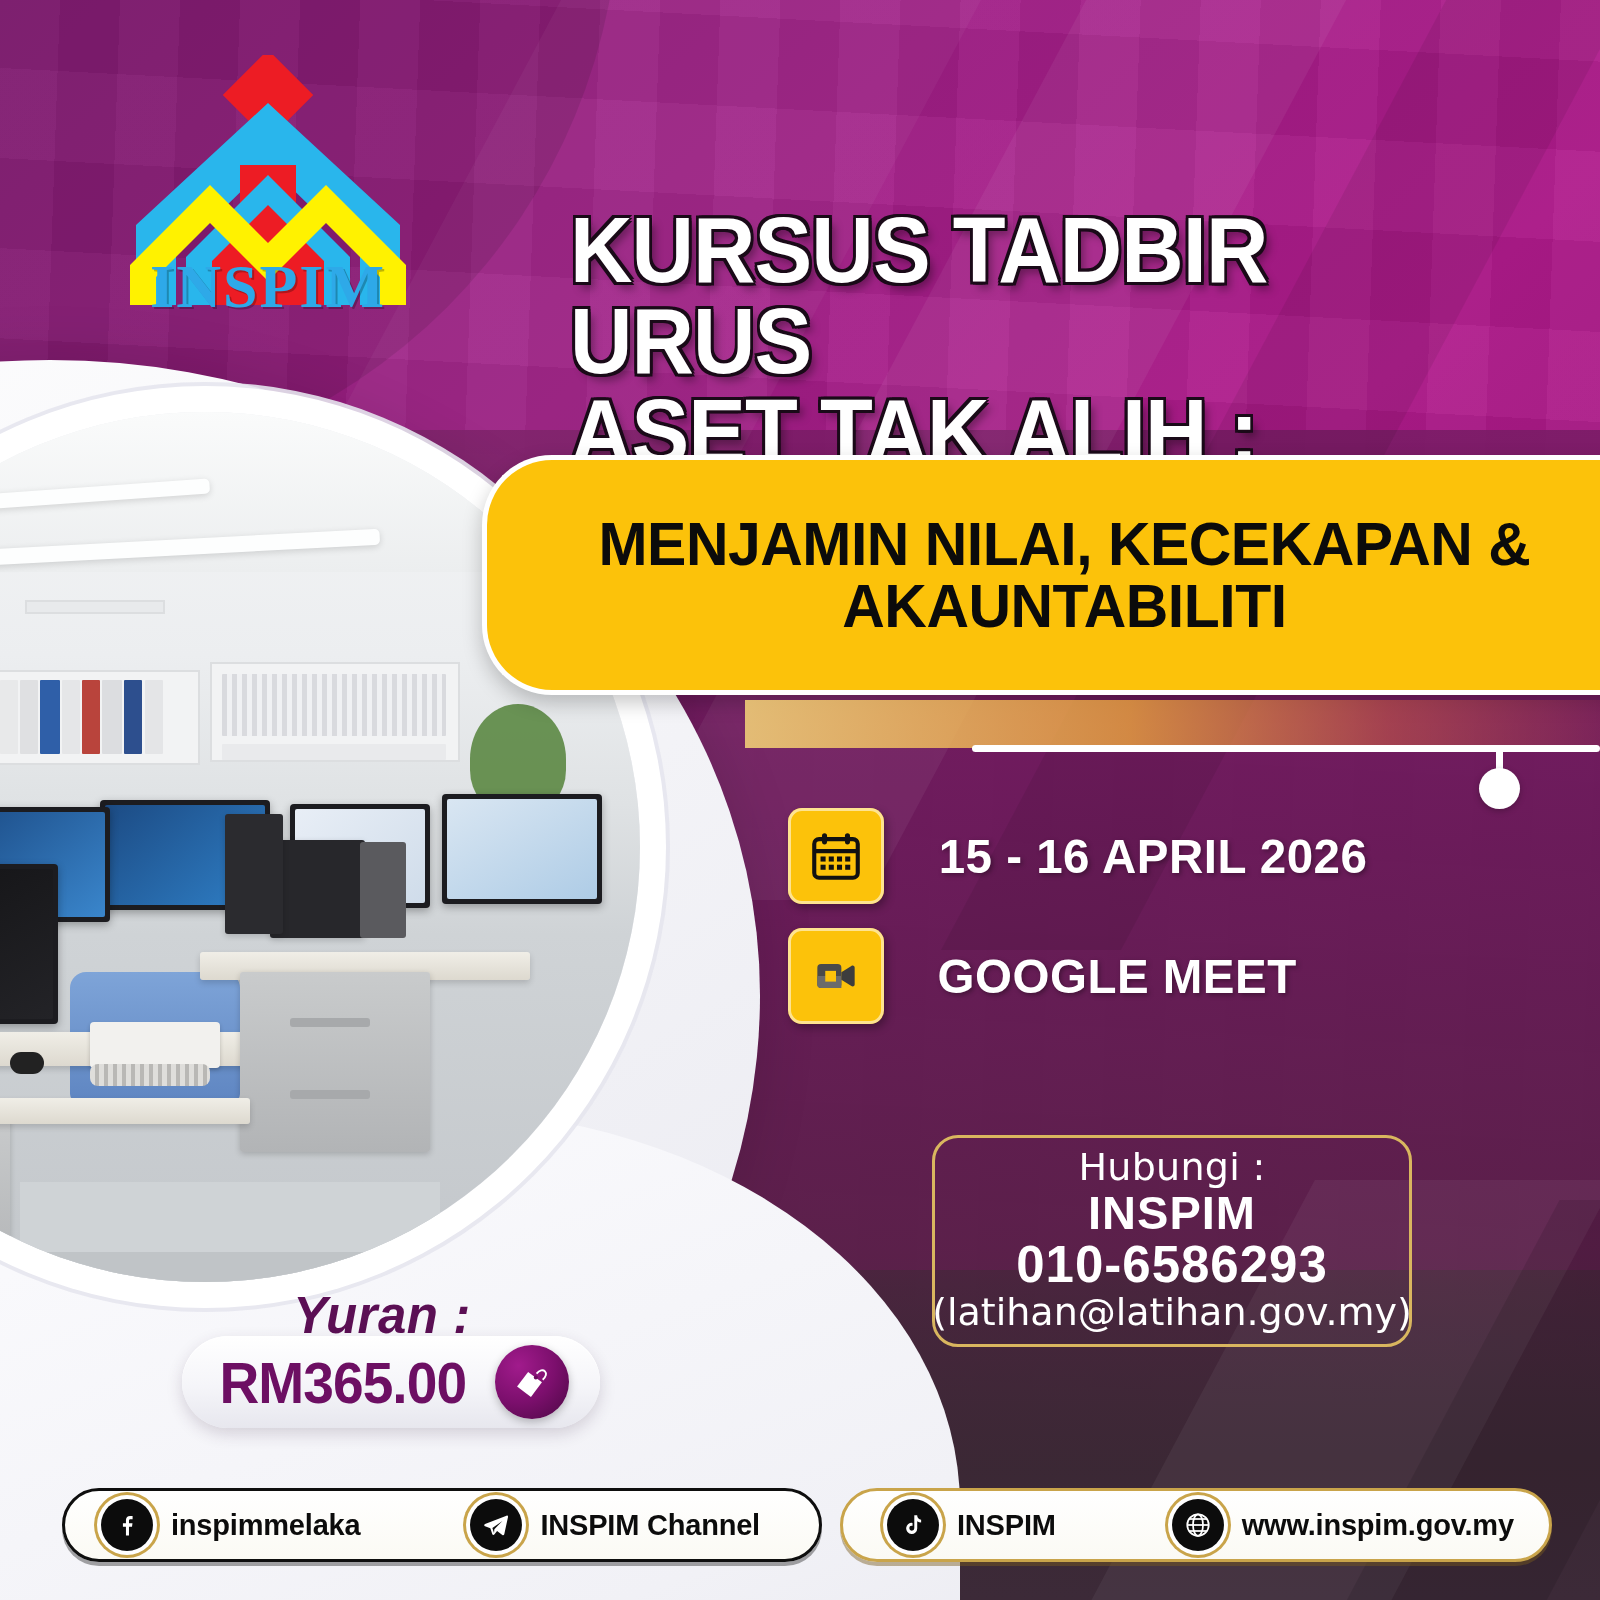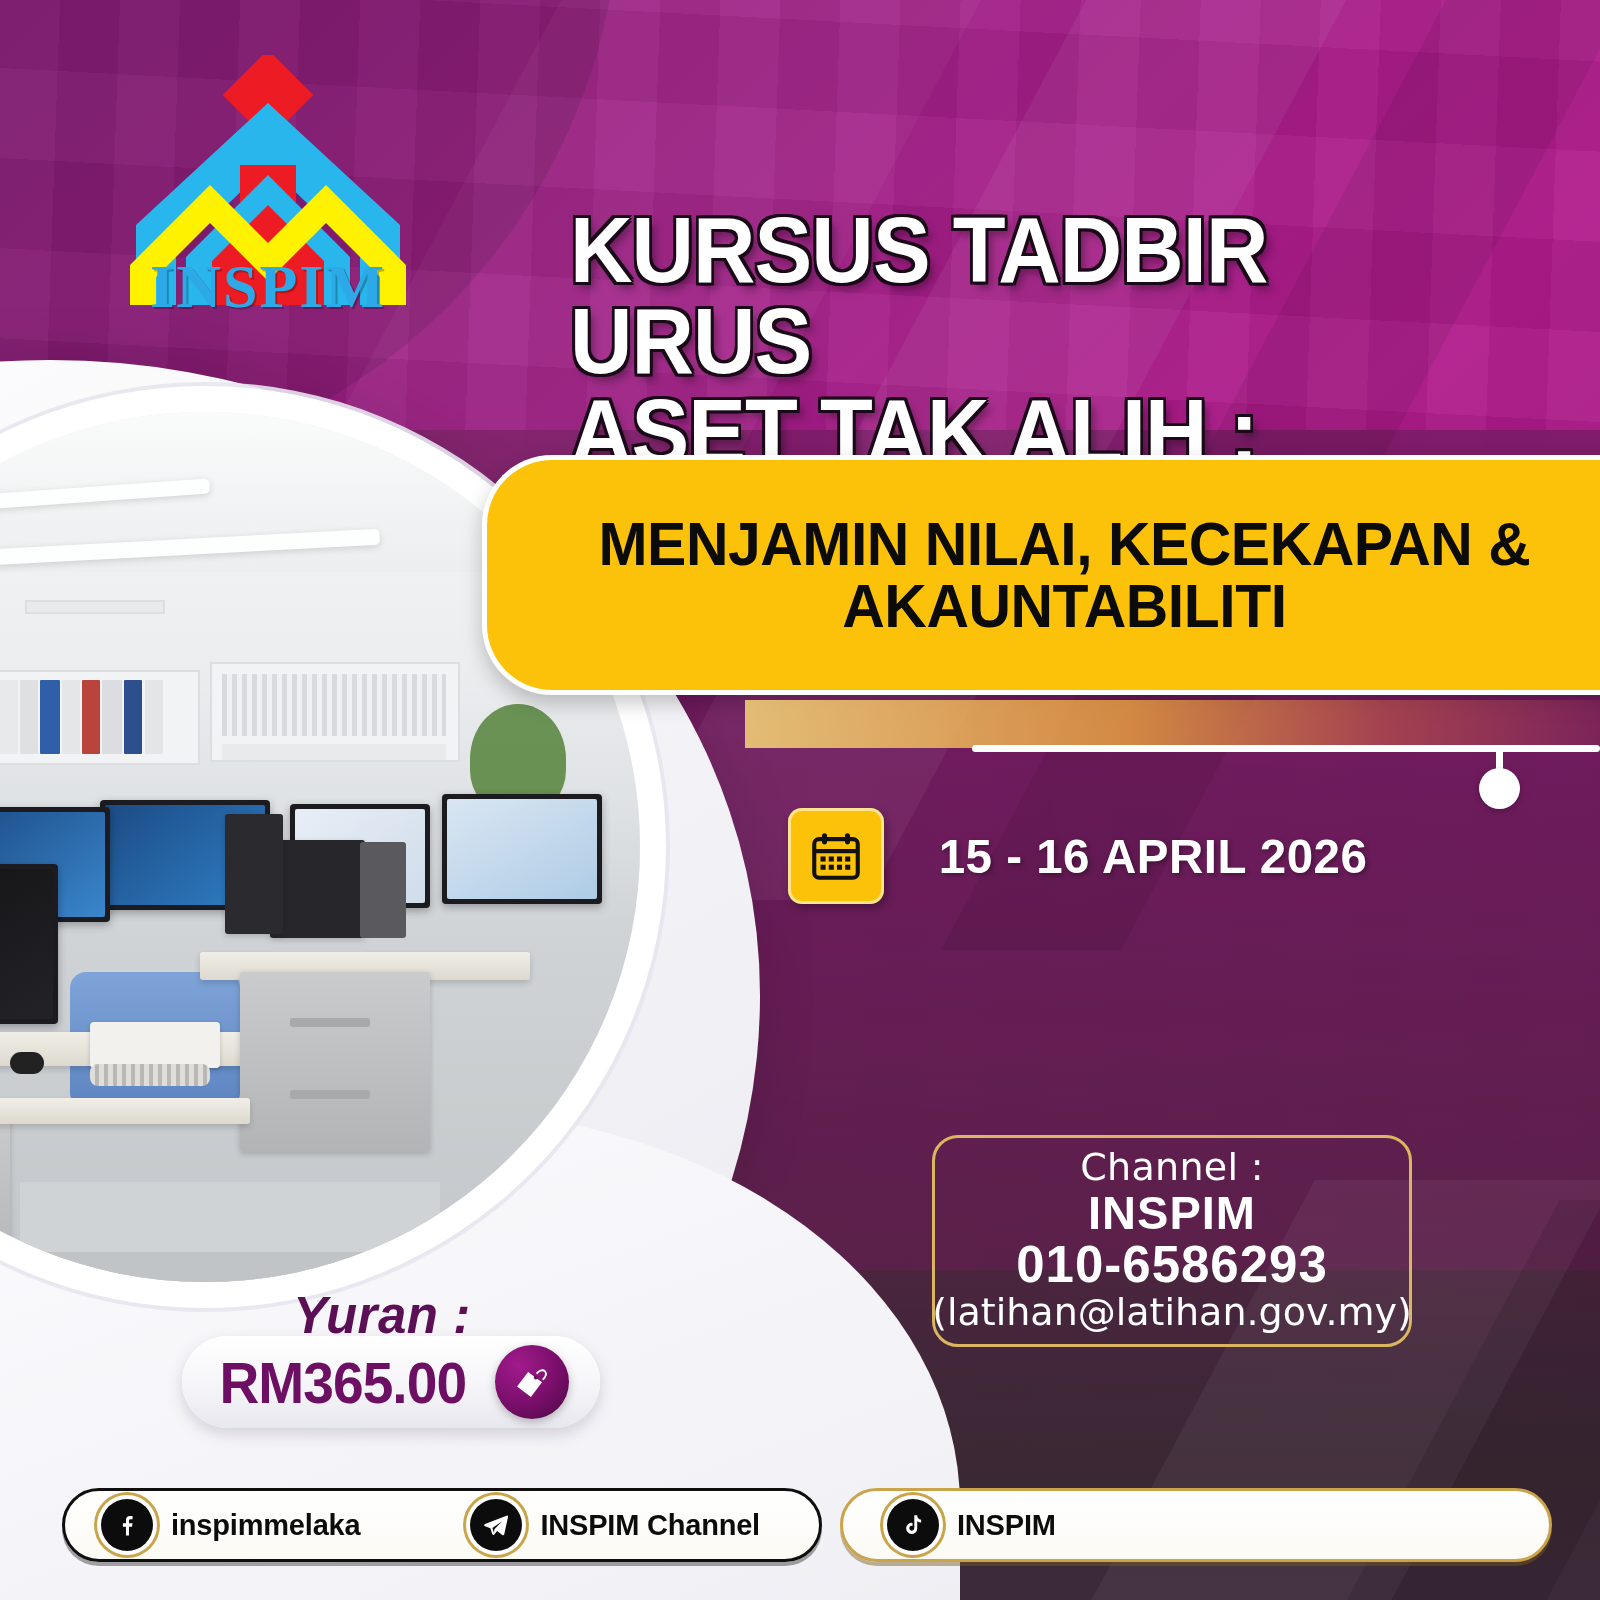--- a/index.html
+++ b/index.html
@@ -356,23 +356,34 @@
           <rect x="5.6" y="15.6" width="2.1" height="2.1"></rect>
             <rect x="9" y="15.6" width="2.1" height="2.1"></rect>
           <rect x="12.4" y="15.6" width="2.1" height="2.1"></rect>
             <rect x="15.8" y="15.6" width="2.1" height="2.1"></rect>
         </g>
       </svg>
     </div>
     <div class="info-text">15 - 16 APRIL 2026</div>
   </div>
 
+  <div class="info-row" id="row-platform">
+    <div class="info-icon">
+      <svg width="56" height="56" viewBox="0 0 24 24">
+        <path d="M4 8.5a1.6 1.6 0 0 1 1.6-1.6h7.1a1.6 1.6 0 0 1 1.6 1.6v7a1.6 1.6 0 0 1-1.6 1.6H5.6A1.6 1.6 0 0 1 4 15.5z" fill="#4a4a4a"></path>
+        <path d="M4 12h10.3v5.1H5.6A1.6 1.6 0 0 1 4 15.5z" fill="#6b6b6b"></path>
+        <path d="M14.3 10.4l4.3-2.7c.6-.4 1.4 0 1.4.7v7.2c0 .7-.8 1.1-1.4.7l-4.3-2.7z" fill="#3d3d3d"></path>
+        <rect x="7.4" y="9.8" width="4.6" height="4.6" fill="#fcc20a"></rect>
+      </svg>
+    </div>
+    <div class="info-text">GOOGLE MEET</div>
+  </div>
 
   <div class="contact">
-    <div class="c-lead">Channel :</div>
+    <div class="c-lead">Hubungi :</div>
     <div class="c-org">INSPIM</div>
     <div class="c-phone">010-6586293</div>
     <div class="c-mail">(latihan@latihan.gov.my)</div>
   </div>
 
   <div class="yuran-label">Yuran :</div>
   <div class="price-pill">
     <div class="price-text">RM365.00</div>
     <div class="tag-circle">
       <svg width="42" height="42" viewBox="0 0 24 24">
@@ -404,15 +415,27 @@
 
   <div class="foot" id="foot-right">
     <div class="foot-item" id="fi-tt">
       <div class="foot-badge">
         <svg width="26" height="26" viewBox="0 0 24 24" fill="#fff">
           <path d="M15.9 3h-2.7v12.1a2.3 2.3 0 1 1-2.3-2.3c.23 0 .45.03.66.1V10.1a5.1 5.1 0 1 0 4.34 5.05V8.6a6.3 6.3 0 0 0 3.6 1.15V7.05A3.76 3.76 0 0 1 15.9 3z"></path>
         </svg>
       </div>
       <div class="foot-label">INSPIM</div>
     </div>
+    <div class="foot-item" id="fi-web">
+      <div class="foot-badge">
+        <svg width="30" height="30" viewBox="0 0 24 24" fill="none" stroke="#fff" stroke-width="1.4">
+          <circle cx="12" cy="12" r="8.6"></circle>
+          <ellipse cx="12" cy="12" rx="4" ry="8.6"></ellipse>
+          <line x1="3.5" y1="12" x2="20.5" y2="12"></line>
+          <line x1="5" y1="7.2" x2="19" y2="7.2"></line>
+          <line x1="5" y1="16.8" x2="19" y2="16.8"></line>
+        </svg>
+      </div>
+      <div class="foot-label">www.inspim.gov.my</div>
+    </div>
   </div>
 
 </div>
 
 </body></html>

